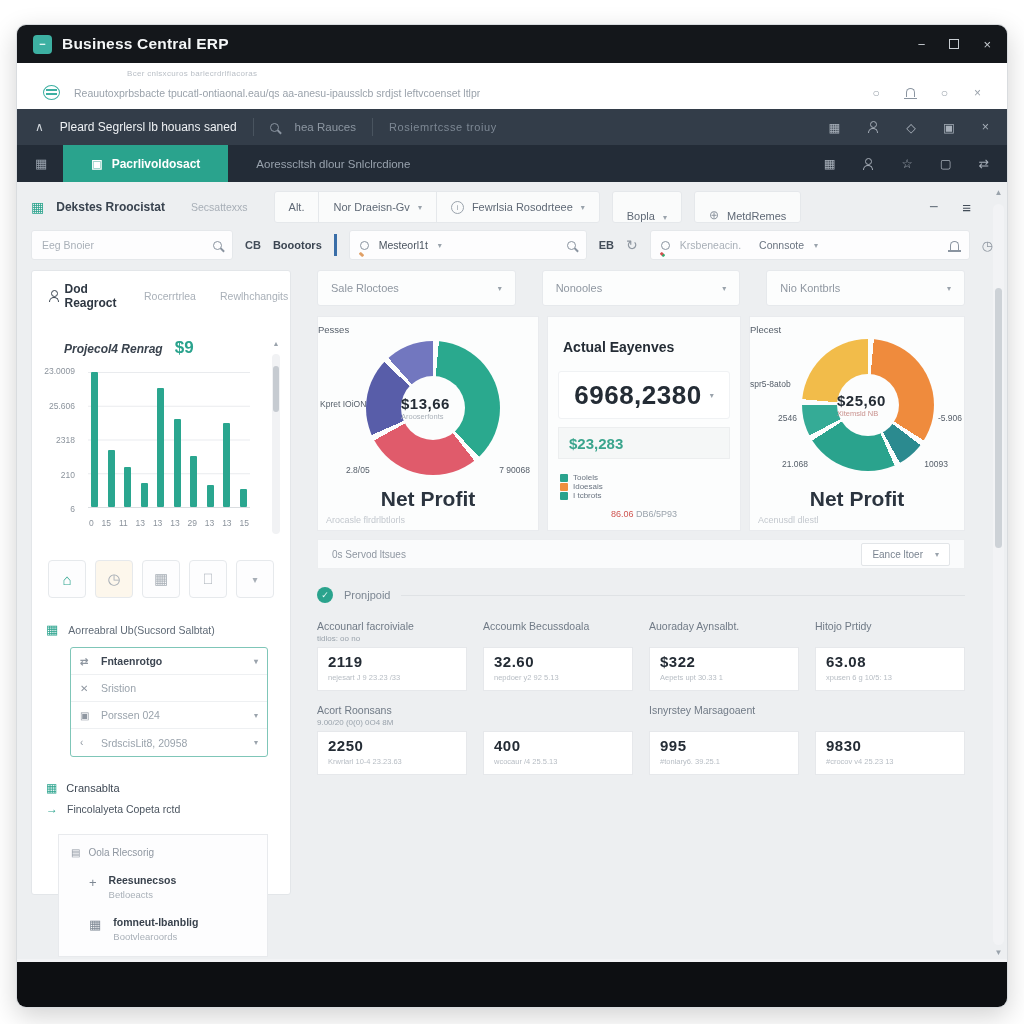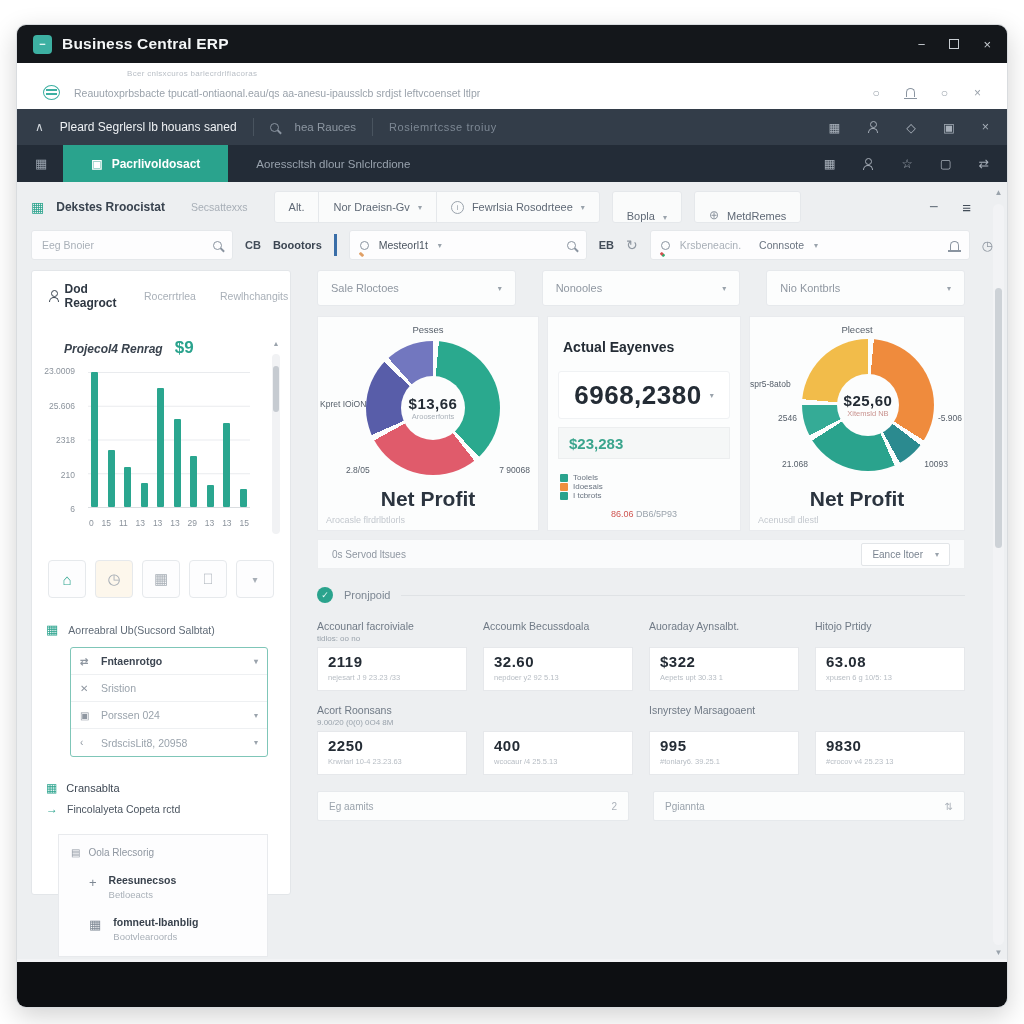--- a/index.html
+++ b/index.html
@@ -129,25 +129,25 @@
 
   
   .main { flex:1 1 auto; margin-left:26px; margin-right:28px; }
   .selects { display:grid; grid-template-columns:1fr 1fr 1fr; gap:26px; }
   .select { height:36px; background:#fcfdfd; border:1px solid #e6e9ec; border-radius:3px; display:flex;
             align-items:center; padding:0 13px; color:#8f97a1; font-size:11px; }
   .select .caret { margin-left:auto; }
 
   .cards { display:grid; grid-template-columns:222px 194px 1fr; gap:8px; margin-top:10px; }
   .card { background:#fcfdfd; border:1px solid #e9ebee; height:215px; position:relative; }
-  .d-top { position:absolute; top:7px; width:100%; text-align:center; font-size:9.5px; color:#555e69; }
+  .d-top { position:absolute; top:7px; width:100%; font-size:9.5px; color:#555e69; }
   .d-lab { position:absolute; font-size:8.5px; color:#555e69; }
   .donut { position:absolute; border-radius:50%; }
   .hole { position:absolute; inset:35px; background:#fcfdfd; border-radius:50%; display:flex; flex-direction:column;
-          align-items:center; justify-content:center; gap:0; }
+          align-items:flex-start; justify-content:center; gap:0; }
   .hole .val { font-size:15px; font-weight:700; color:#242c35; letter-spacing:.5px; }
   .hole .sub { font-size:7.5px; color:#aab1b9; }
   .hole .sub.red { color:#c9938f; }
   .net { position:absolute; width:100%; text-align:center; font-size:21px; font-weight:700; color:#2b343f; top:170px; }
   .d-foot { position:absolute; left:8px; bottom:5px; font-size:9px; color:#c3c8ce; }
 
   .exp-title { padding:22px 0 0 15px; font-size:14px; font-weight:700; color:#242c35; }
   .exp-numbox { margin:16px 10px 0; background:#ffffff; border:1px solid #f0f2f4; border-radius:3px; height:48px;
                 display:flex; align-items:center; justify-content:center; gap:8px; }
   .exp-num { font-size:26px; font-weight:700; color:#242c35; letter-spacing:.5px; }
@@ -603,30 +603,20 @@
             </div>
             <div>
               <div class="kpi-head"></div>
               <div class="kpi-box">
                 <div class="kpi-value">9830</div>
                 <div class="kpi-sub">#crocov v4 25.23 13</div>
               </div>
             </div>
           </div>
 
-        <div class="inputs-row" id="inputs-row">
-            <div class="binput">
-              <span>Eg aamits</span>
-              <span class="suffix">2</span>
-            </div>
-            <div class="binput">
-              <span>Pgiannta</span>
-              <span class="suffix">⇅</span>
-            </div>
-          </div>
       </div>
     </div>
 
     <div class="v-up">▲</div>
     <div class="v-scroll">
         <div class="v-thumb"></div>
       </div>
     <div class="v-dn">▼</div>
   </div>
 

